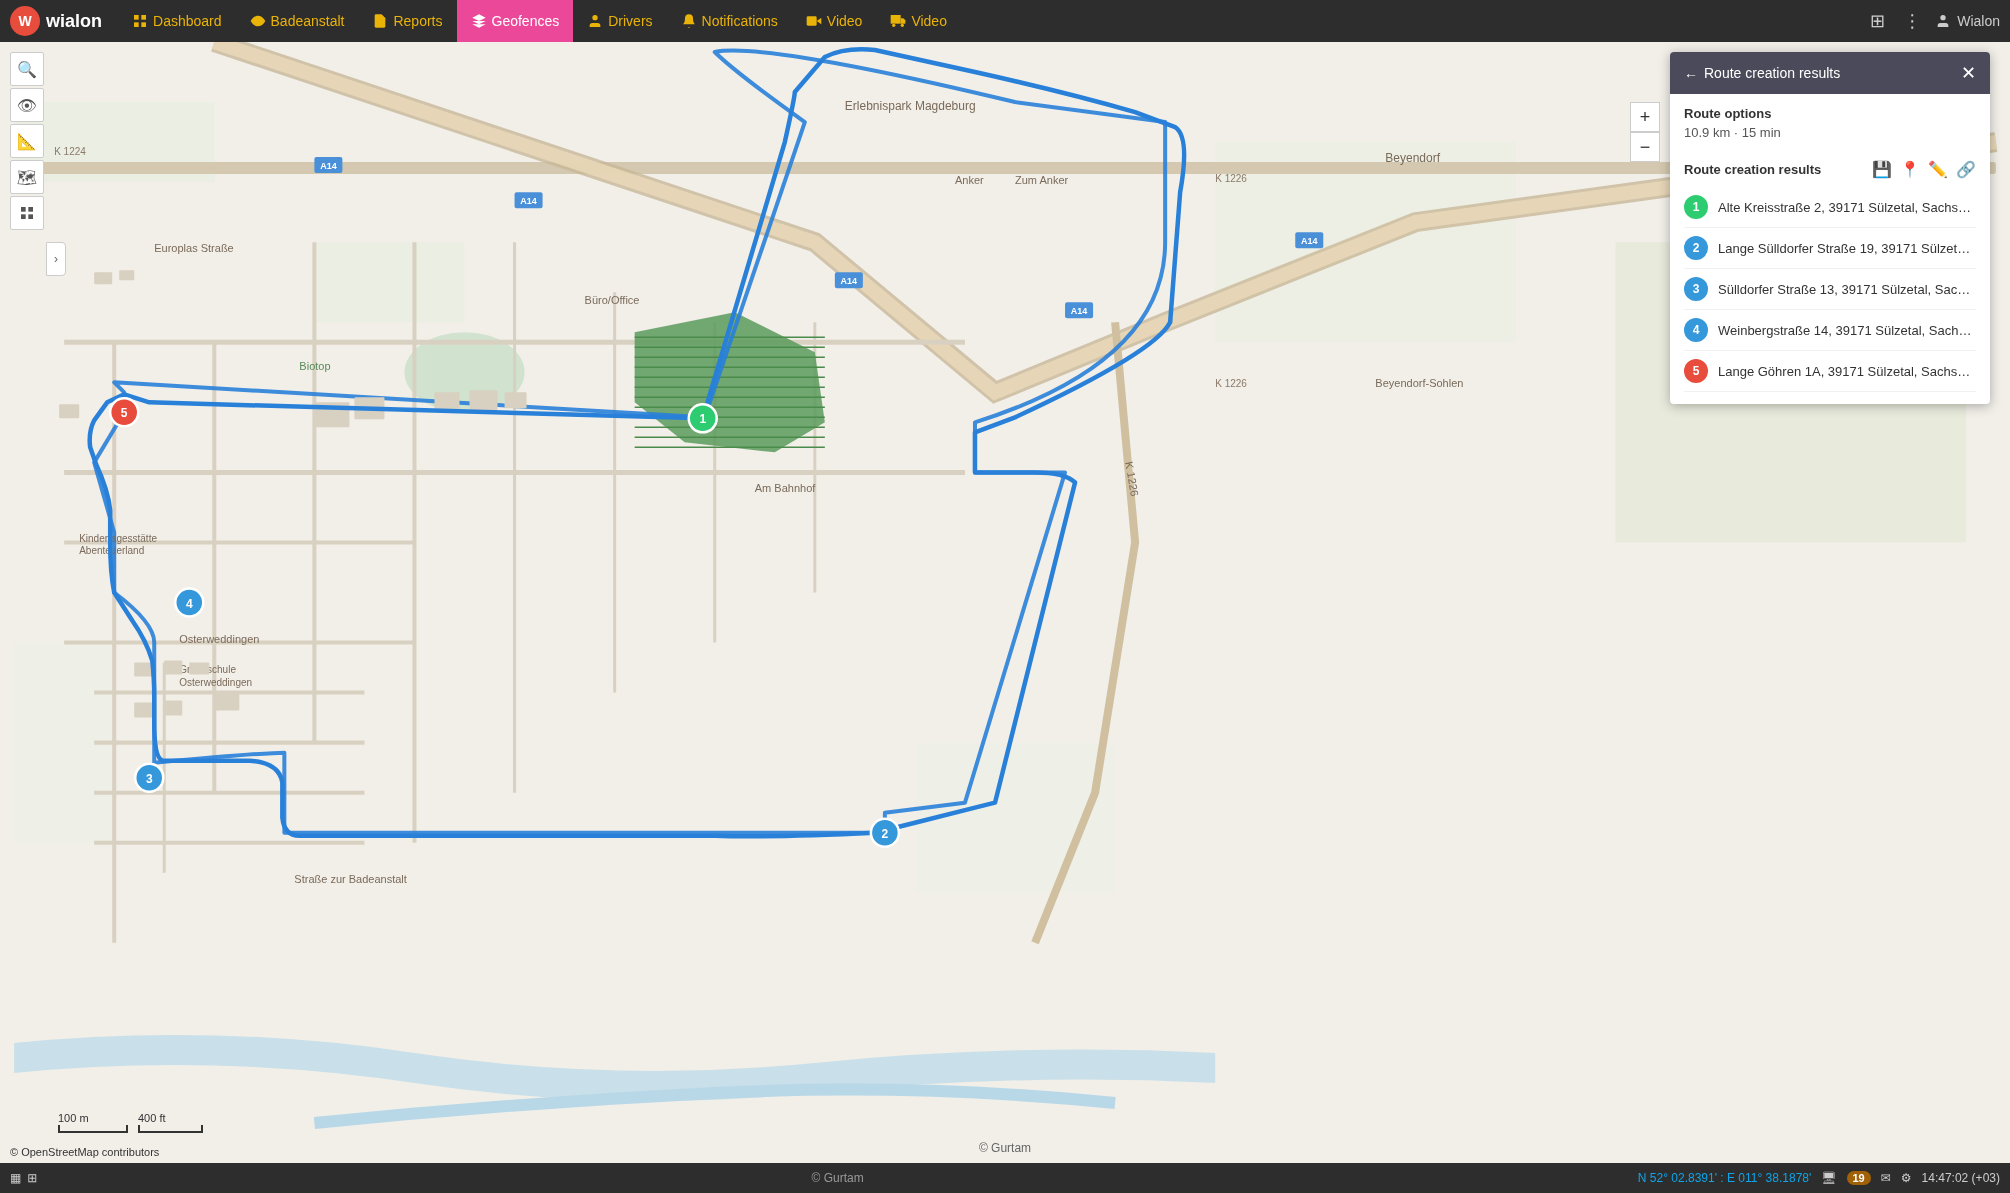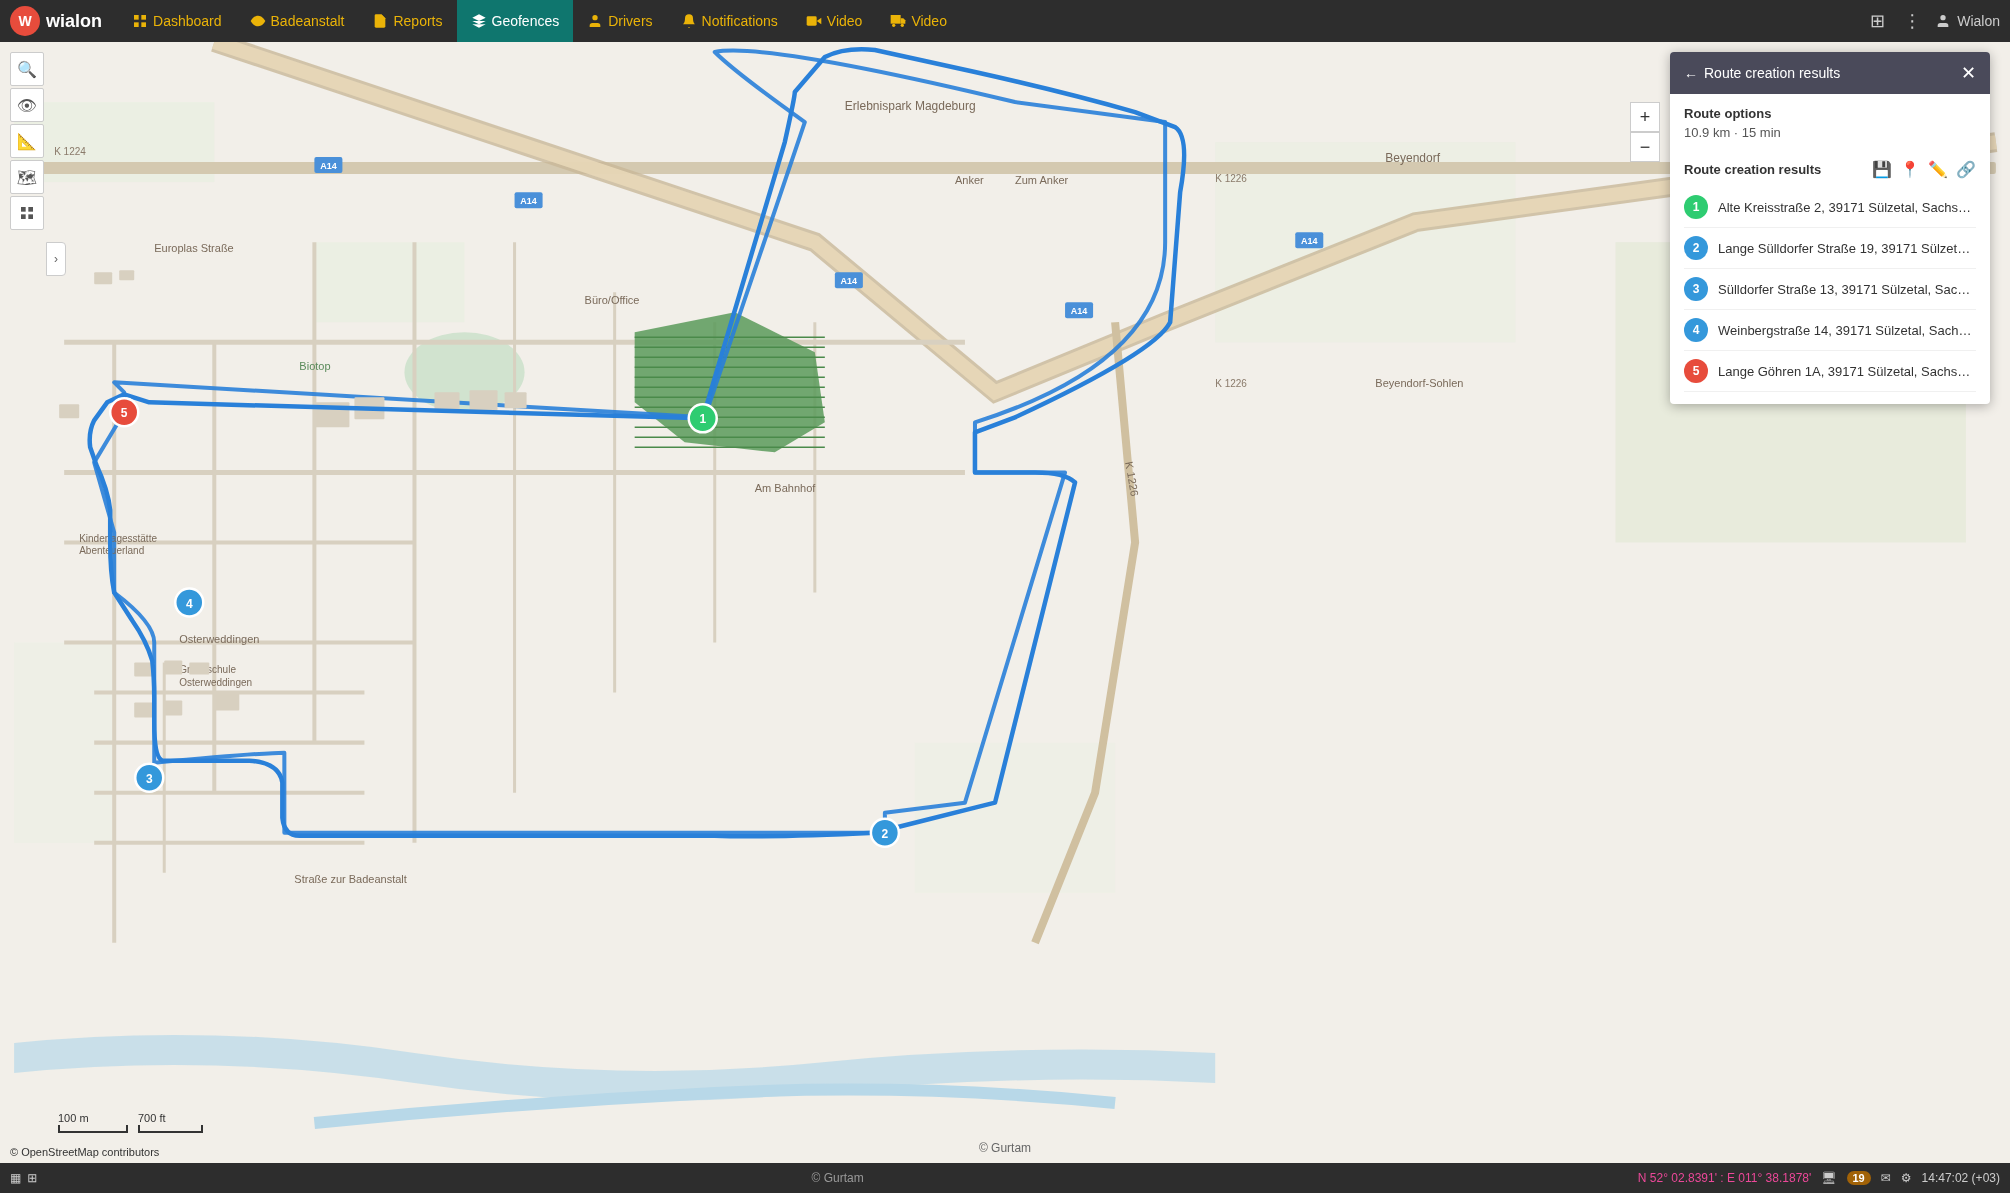--- a/index.html
+++ b/index.html
@@ -17,21 +17,21 @@
     }
     .nav-logo-icon {
       width: 30px; height: 30px; background: #e74c3c; border-radius: 50%;
       display: flex; align-items: center; justify-content: center; color: white; font-size: 14px; font-weight: bold;
     }
     .nav-item {
       display: flex; align-items: center; gap: 5px;
       color: #eab308; font-size: 14px; padding: 0 14px; height: 42px; cursor: pointer;
       text-decoration: none; white-space: nowrap;
     }
-    .nav-item.active { background: #0f766e; color: white; }
+    .nav-item.active { background: #ec4899; color: white; }
     .nav-item svg { width: 16px; height: 16px; fill: currentColor; }
     .nav-right {
       margin-left: auto; display: flex; align-items: center; gap: 10px; color: #ccc;
     }
     .nav-right-icon { font-size: 18px; cursor: pointer; padding: 4px; }
     .nav-user { display: flex; align-items: center; gap: 6px; color: #ccc; font-size: 14px; cursor: pointer; }
 
     
     #map-container {
       position: absolute; top: 42px; left: 0; width: 100%; height: calc(100% - 42px - 30px);
@@ -125,21 +125,21 @@
 
     
     #statusbar {
       position: absolute; bottom: 0; left: 0; width: 100%; height: 30px;
       background: #2d2d2d; display: flex; align-items: center; justify-content: space-between;
       padding: 0 10px; z-index: 100; color: #ccc; font-size: 12px;
     }
     .status-left { display: flex; align-items: center; gap: 6px; }
     .status-center { color: #999; font-size: 12px; }
     .status-right { display: flex; align-items: center; gap: 10px; }
-    .status-coords { color: #ec4899; font-size: 12px; }
+    .status-coords { color: #0ea5e9; font-size: 12px; }
     .status-time { color: #ccc; font-size: 12px; }
     .status-badge {
       background: #a16207; color: white; border-radius: 10px;
       padding: 1px 6px; font-size: 11px; font-weight: bold;
     }
 
     
     #sidebar-expand {
       position: absolute; left: 46px; top: 200px; z-index: 10;
       width: 20px; height: 34px; background: white; border: 1px solid #ccc;
@@ -505,21 +505,21 @@
 
   <div id="sidebar-expand">›</div>
 
   <div id="scale-bar">
     <div style="display:flex;align-items:flex-end;gap:10px;margin-left:48px;">
       <div>
         <div class="scale-label">100 m</div>
         <div class="scale-line" style="width:70px;"></div>
       </div>
       <div>
-        <div class="scale-label">700 ft</div>
+        <div class="scale-label">400 ft</div>
         <div class="scale-line" style="width:65px;"></div>
       </div>
     </div>
   </div>
 
   <div id="attribution">
     <span>© OpenStreetMap contributors</span>
   </div>
 
   <div id="routing-panel">

